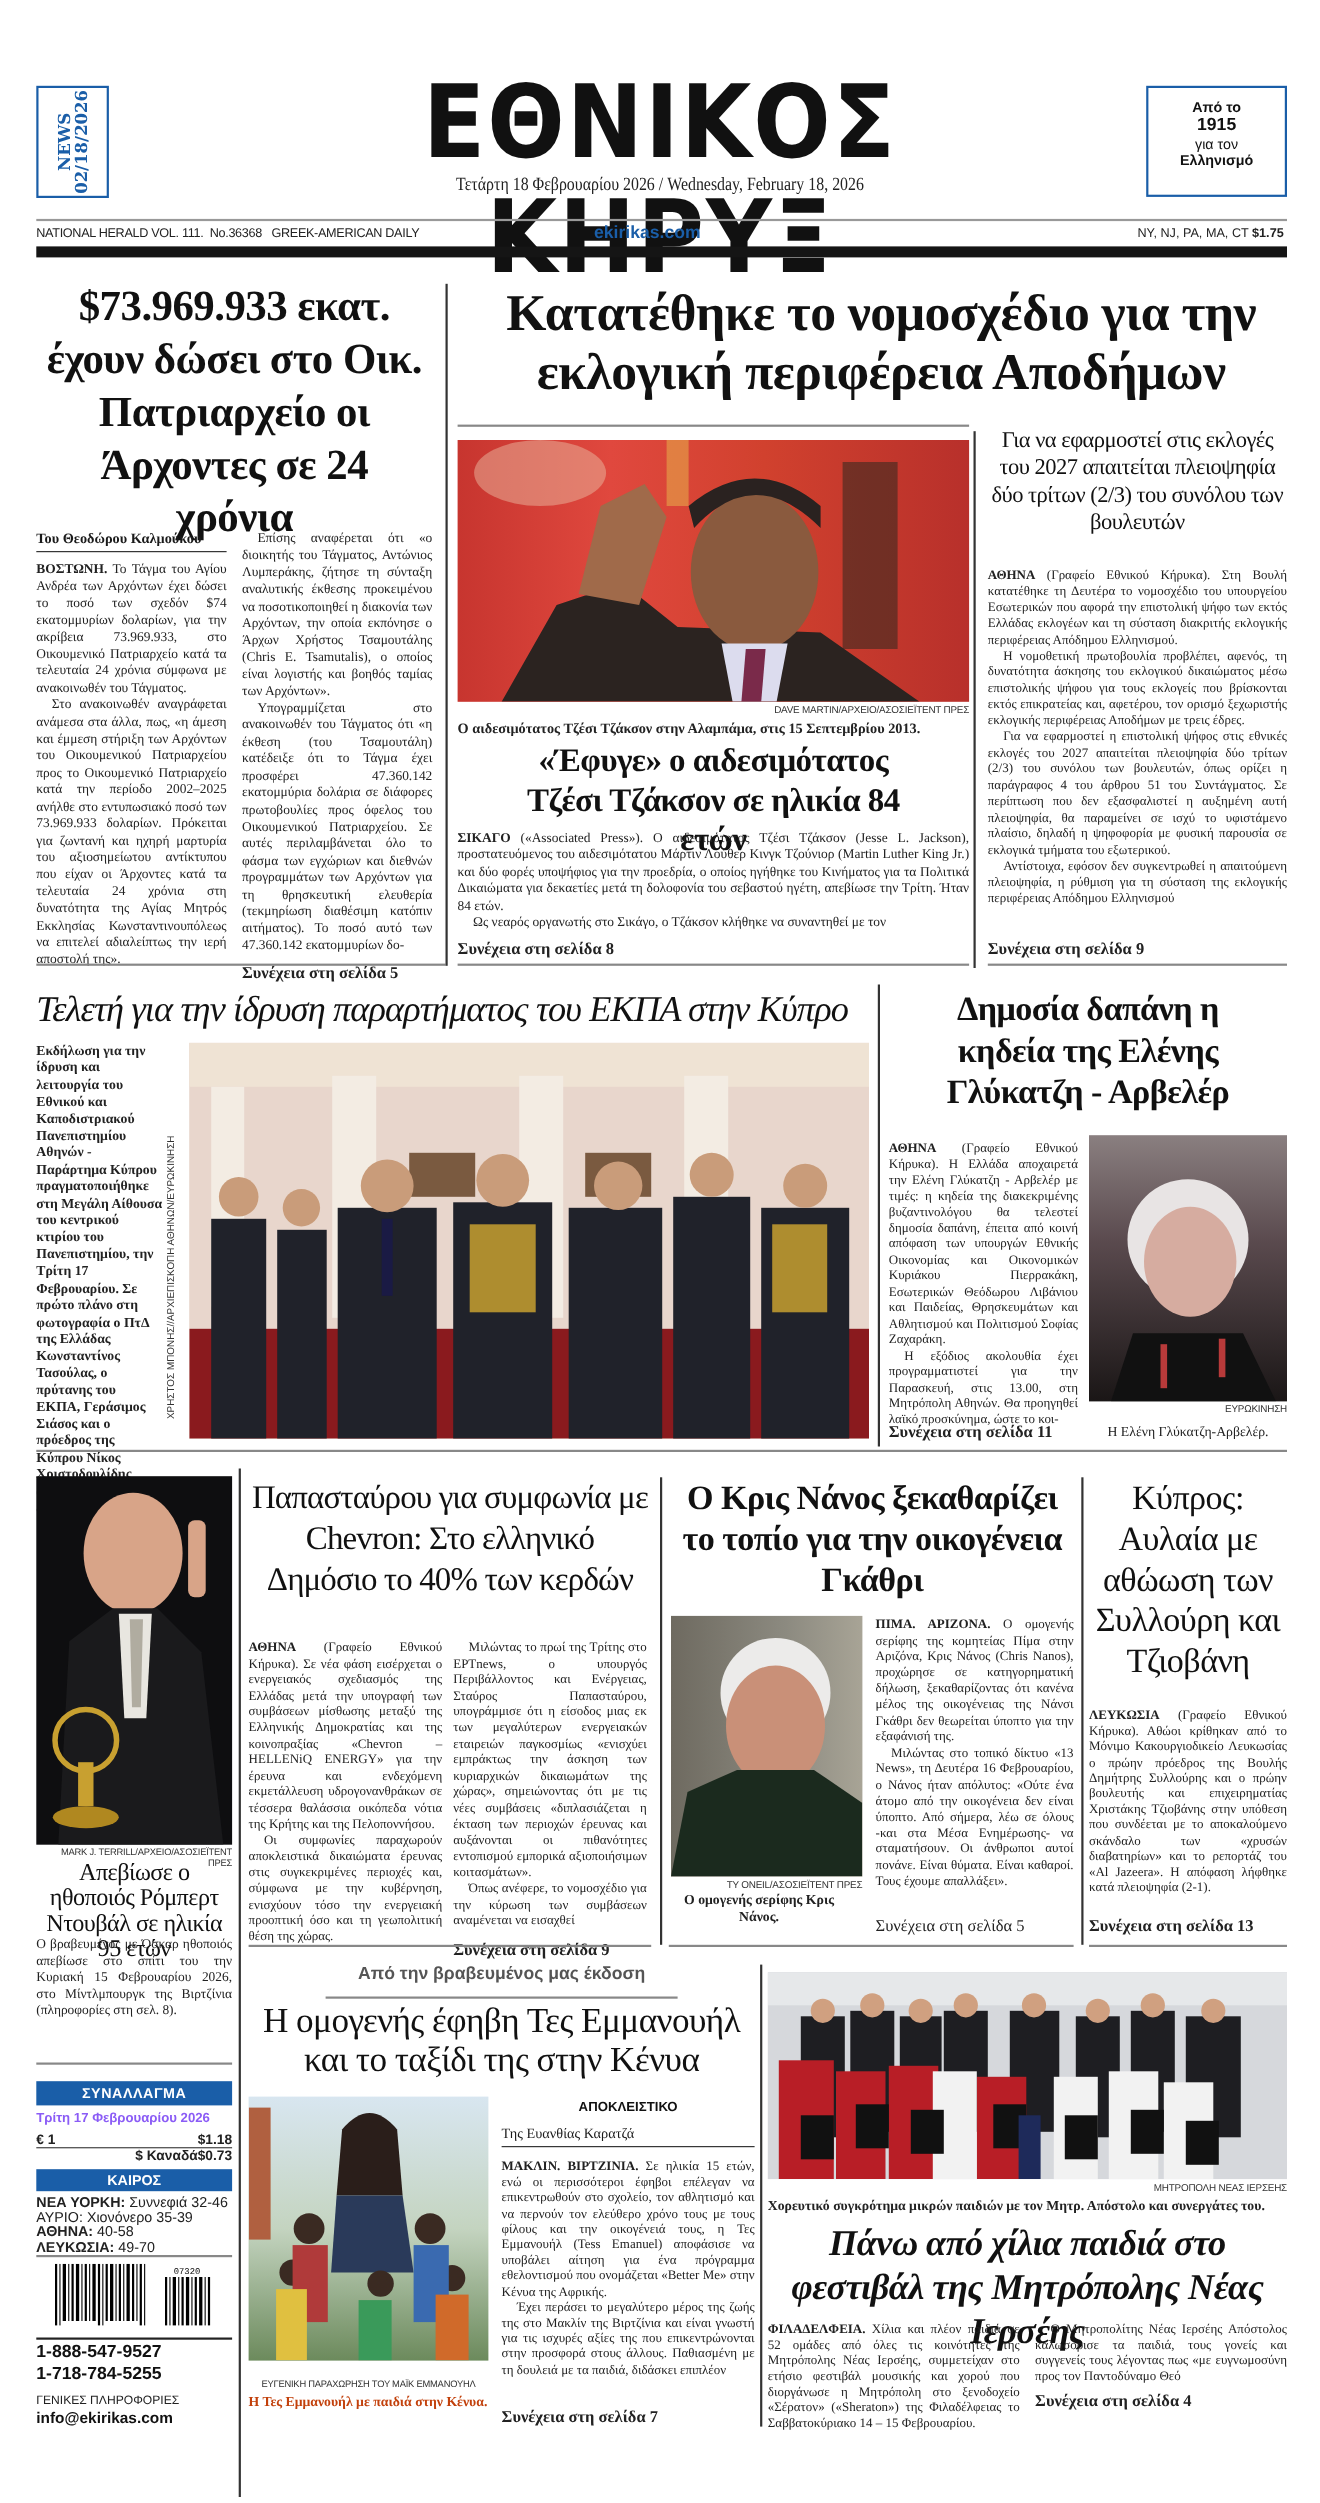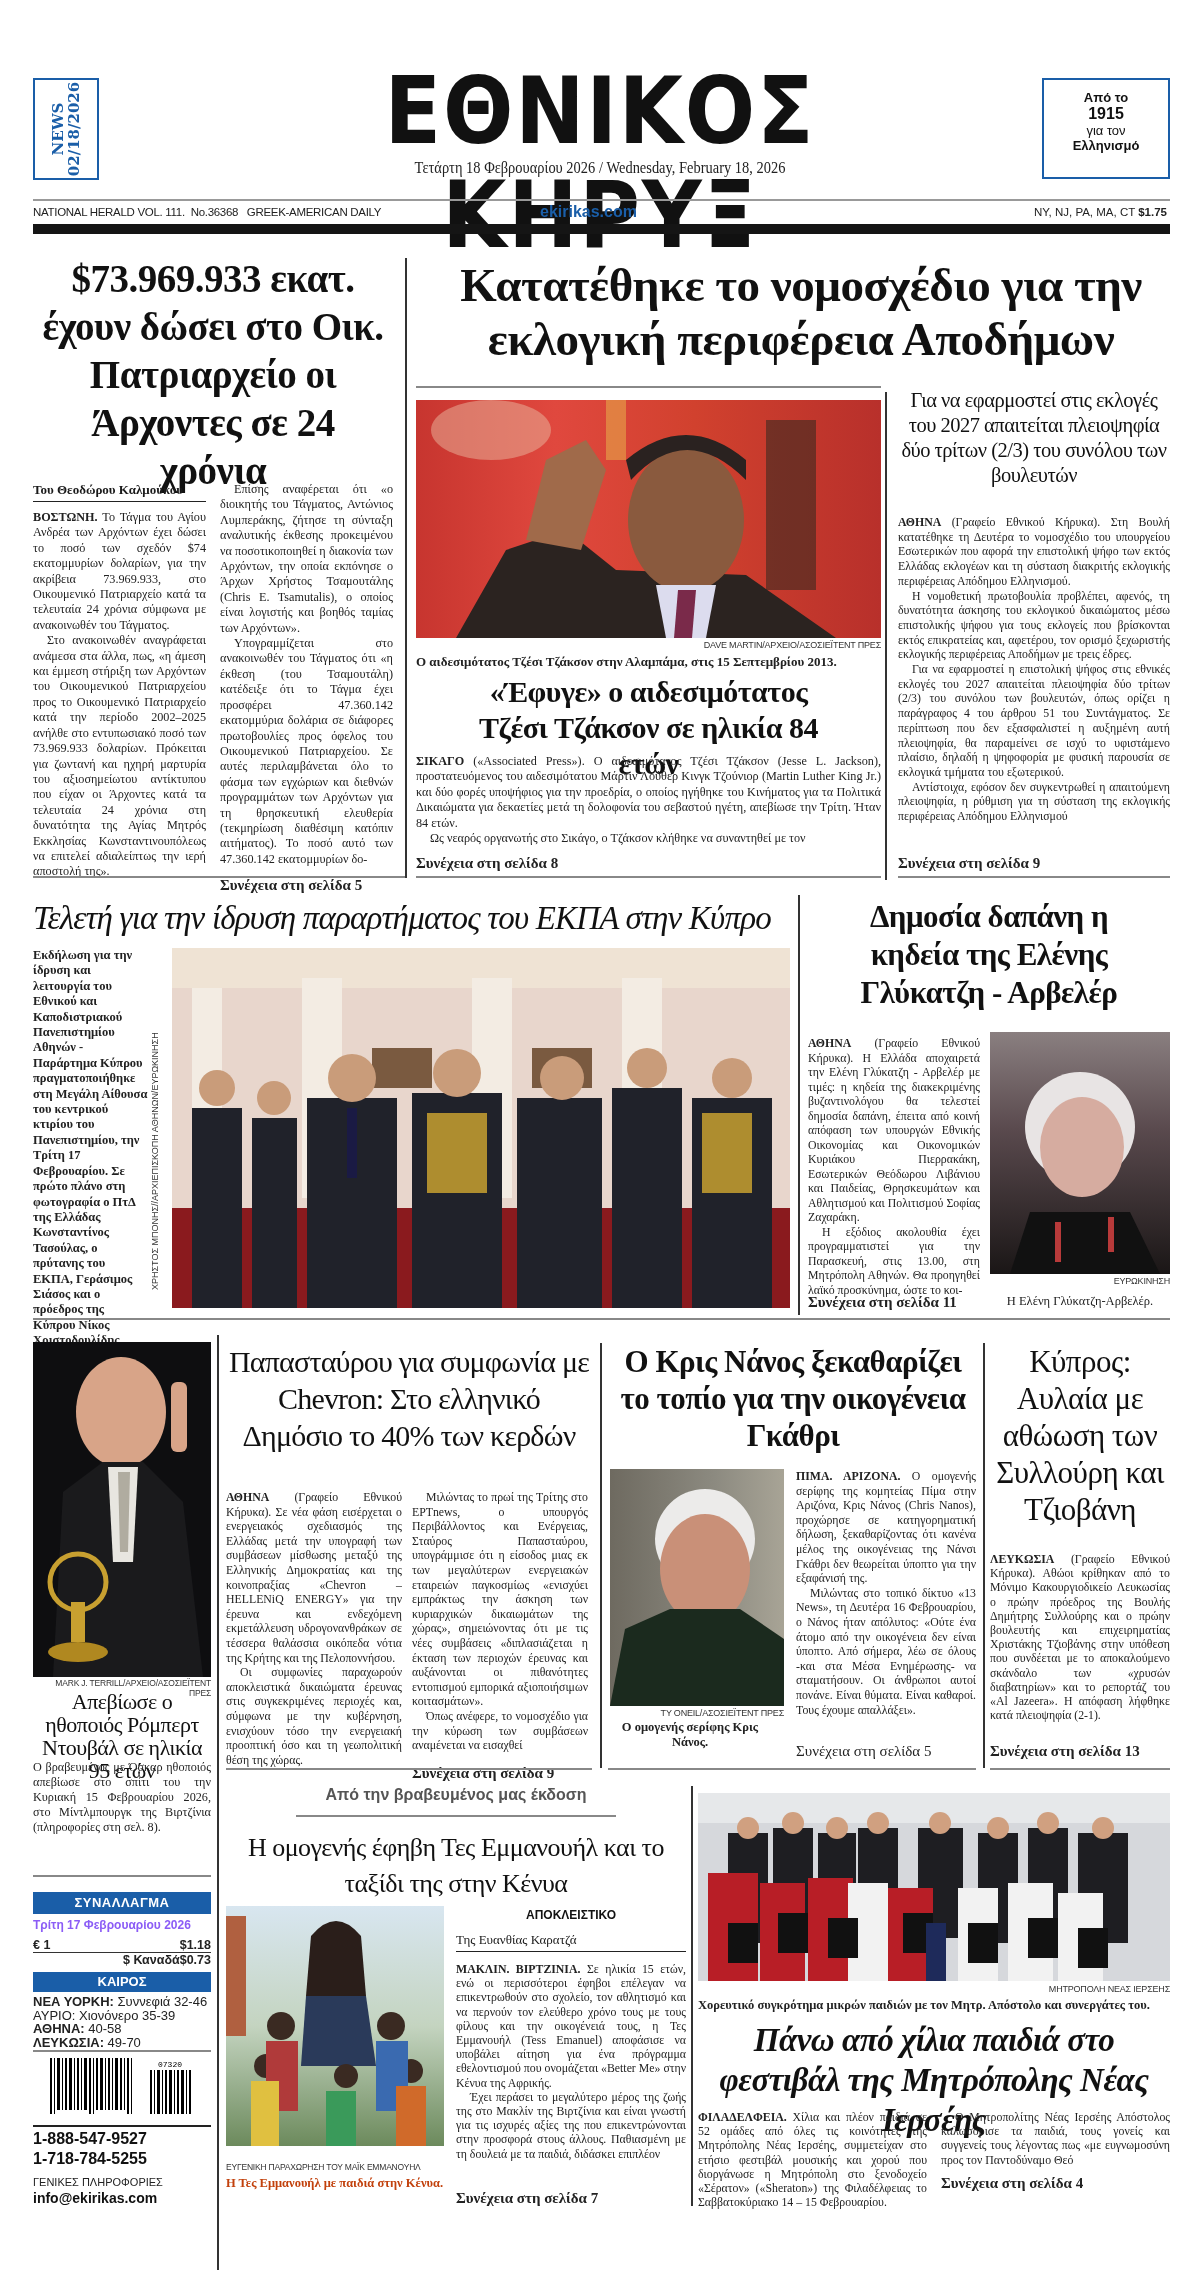--- a/index.html
+++ b/index.html
@@ -288,42 +288,42 @@
   </svg>
 </div>
 <div class="abs" style="left:33px;top:2125px;width:178px;height:1.5px;background:#222"></div>
 <div class="abs sans" style="left:33px;top:2130px;font-size:16px;font-weight:bold;color:#111">1-888-547-9527</div>
 <div class="abs sans" style="left:33px;top:2150px;font-size:16px;font-weight:bold;color:#111">1-718-784-5255</div>
 <div class="abs sans" style="left:33px;top:2176px;font-size:11px;color:#222">ΓΕΝΙΚΕΣ ΠΛΗΡΟΦΟΡΙΕΣ</div>
 <div class="abs sans" style="left:33px;top:2190px;font-size:14px;font-weight:bold;color:#111">info@ekirikas.com</div>
 
 <div class="abs sans" style="left:226px;top:1786px;width:460px;text-align:center;font-size:16px;font-weight:bold;color:#555">Από την βραβευμένος μας έκδοση</div>
 <div class="abs" style="left:296px;top:1815px;width:320px;height:1.5px;background:#888"></div>
-<div class="abs hl-light" style="left:226px;top:1818px;width:460px;font-size:26px;line-height:36px;padding:12px 6px">Η ομογενής έφηβη Τες Εμμανουήλ και το ταξίδι της στην Κένυα</div>
+<div class="abs hl-light" style="left:226px;top:1818px;width:460px;font-size:32px;line-height:36px;padding:0 6px">Η ομογενής έφηβη Τες Εμμανουήλ και το ταξίδι της στην Κένυα</div>
 <div class="abs img" style="left:226px;top:1906px;width:218px;height:240px;background:linear-gradient(180deg,#d8e6f0 0%,#c4d4c0 50%,#6c8a5c 100%)">
   <svg width="218" height="240" viewBox="0 0 218 240">
     <rect x="0" y="10" width="20" height="120" fill="#b06040"></rect>
     <ellipse cx="110" cy="50" rx="24" ry="28" fill="#c8946c"></ellipse>
     <path d="M85 30 Q110 0 135 30 L140 90 L80 90 Z" fill="#2a1e1a"></path>
     <path d="M80 90 L140 90 L150 160 L75 160 Z" fill="#2a3a5a"></path>
     <g fill="#3a2a22">
       <circle cx="55" cy="120" r="14"></circle>
         <circle cx="165" cy="120" r="14"></circle>
         <circle cx="40" cy="160" r="12"></circle>
         <circle cx="185" cy="165" r="12"></circle>
         <circle cx="120" cy="170" r="12"></circle>
     </g>
     <rect x="40" y="135" width="32" height="70" fill="#b03a3a"></rect>
     <rect x="150" y="135" width="32" height="70" fill="#3a6ab0"></rect>
     <rect x="100" y="185" width="30" height="55" fill="#3a9a5a"></rect>
     <rect x="25" y="175" width="28" height="65" fill="#e0c040"></rect>
     <rect x="170" y="180" width="30" height="60" fill="#d06a2a"></rect>
   </svg>
 </div>
-<div class="abs credit" style="left:226px;top:2162px;width:218px;text-align:left;font-size:8.5px">ΕΥΓΕΝΙΚΗ ΠΑΡΑΧΩΡΗΣΗ ΤΟΥ ΜΑΪΚ ΕΜΜΑΝΟΥΗΛ</div>
+<div class="abs credit" style="left:226px;top:2162px;width:218px;text-align:center;font-size:8.5px">ΕΥΓΕΝΙΚΗ ΠΑΡΑΧΩΡΗΣΗ ΤΟΥ ΜΑΪΚ ΕΜΜΑΝΟΥΗΛ</div>
 <div class="abs" style="left:226px;top:2176px;width:230px;font-size:12.5px;font-weight:bold;color:#c2410c">Η Τες Εμμανουήλ με παιδιά στην Κένυα.</div>
 <div class="abs sans" style="left:456px;top:1908px;width:230px;text-align:center;font-size:12px;font-weight:bold;color:#111">ΑΠΟΚΛΕΙΣΤΙΚΟ</div>
 <div class="abs byline" style="left:456px;top:1932px;width:230px;font-weight:normal">Της Ευανθίας Καρατζά</div>
 <div class="abs body" style="left:456px;top:1962px;width:230px;font-size:11.8px;line-height:14.2px">
   <p class="first"><b>ΜΑΚΛΙΝ. ΒΙΡΤΖΙΝΙΑ.</b> <span>Σε ηλικία 15 ετών, ενώ οι περισσότεροι έφηβοι επέλεγαν να επικεντρωθούν στο σχολείο, τον αθλητισμό και να περνούν τον ελεύθερο χρόνο τους με τους φίλους και την οικογένειά τους, η Τες Εμμανουήλ (Tess Emanuel) αποφάσισε να υποβάλει αίτηση για ένα πρόγραμμα εθελοντισμού που ονομάζεται «Better Me» στην Κένυα της Αφρικής.</span></p>
   <p>Έχει περάσει το μεγαλύτερο μέρος της ζωής της στο Μακλίν της Βιρτζίνια και είναι γνωστή για τις ισχυρές αξίες της που επικεντρώνονται στην προσφορά στους άλλους. Παθιασμένη με τη δουλειά με τα παιδιά, διδάσκει επιπλέον</p>
 </div>
 <div class="abs cont" style="left:456px;top:2190px">Συνέχεια στη σελίδα 7</div>
 <div class="abs vrule" style="left:691px;top:1786px;height:420px"></div>
 

